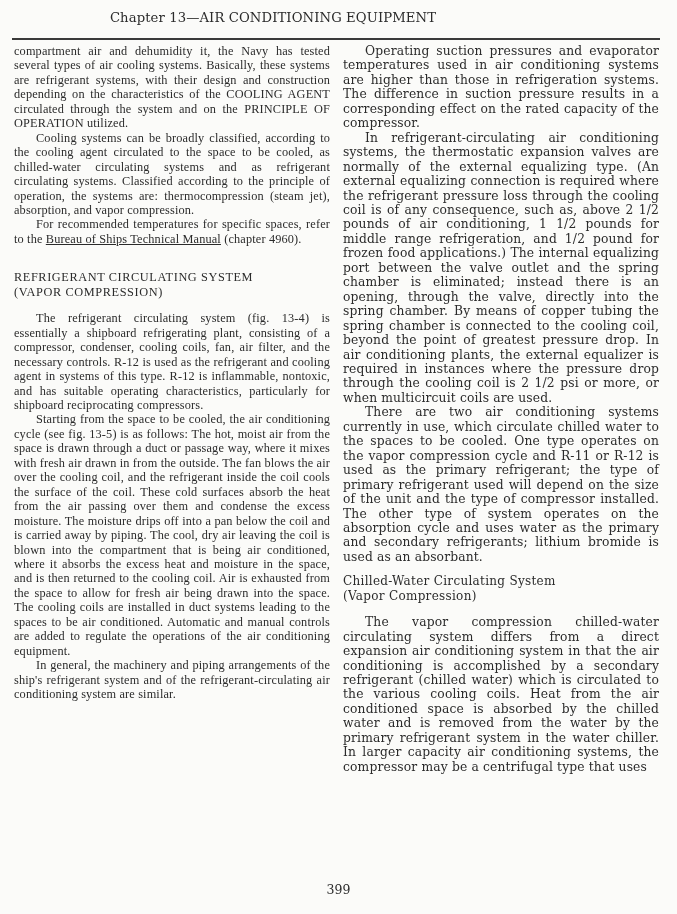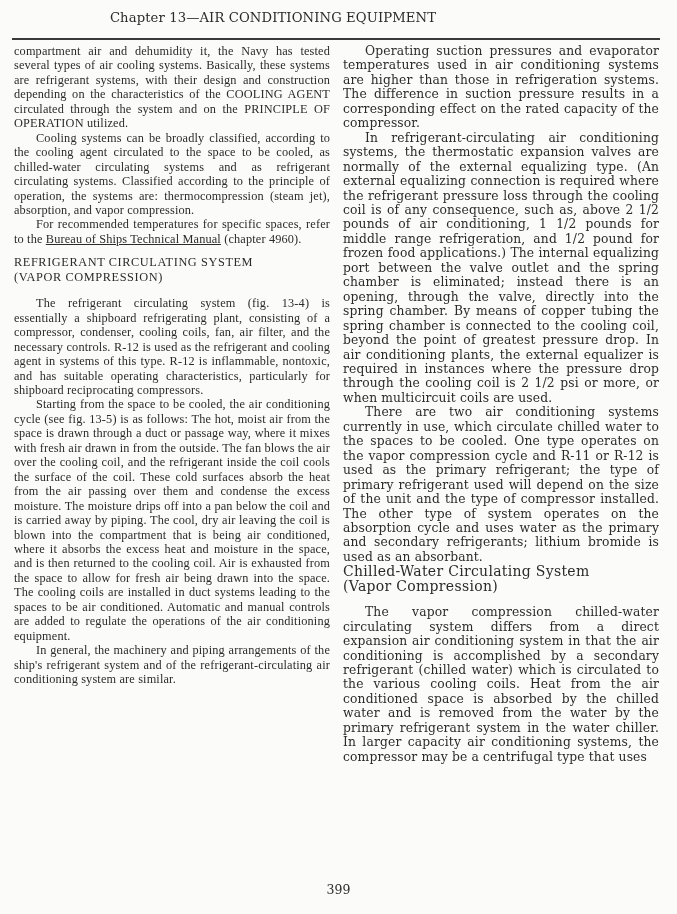--- a/index.html
+++ b/index.html
@@ -21,25 +21,25 @@
   .col {
     position: absolute; top: 44px; width: 316px;
     font-size: 12.3px; line-height: 14.45px;
     text-align: justify; letter-spacing: 0.15px;
   }
   .col.left { left: 14px; font-family: Liberation Serif, serif; }
   .col.right { left: 343px; }
   .col p { margin: 0; text-indent: 22px; }
   .col p.noindent { text-indent: 0; }
   .col h2 {
-    margin: 9px 0 12px 0; font-weight: normal; font-size: 12.3px;
+    margin: 24px 0 12px 0; font-weight: normal; font-size: 12.3px;
     line-height: 14.45px; text-align: left; letter-spacing: 0.6px;
   }
   .col h3 {
-    margin: 0 0 12px 0; font-weight: normal; font-size: 14px;
+    margin: 10px 0 12px 0; font-weight: normal; font-size: 12px;
     line-height: 14.45px; text-align: left; letter-spacing: 0.3px;
   }
   .u { text-decoration: underline; }
   .pagenum {
     position: absolute; left: 0; width: 677px; top: 882px;
     text-align: center; font-size: 12.5px;
   }
 </style>
 </head>
 <body>

